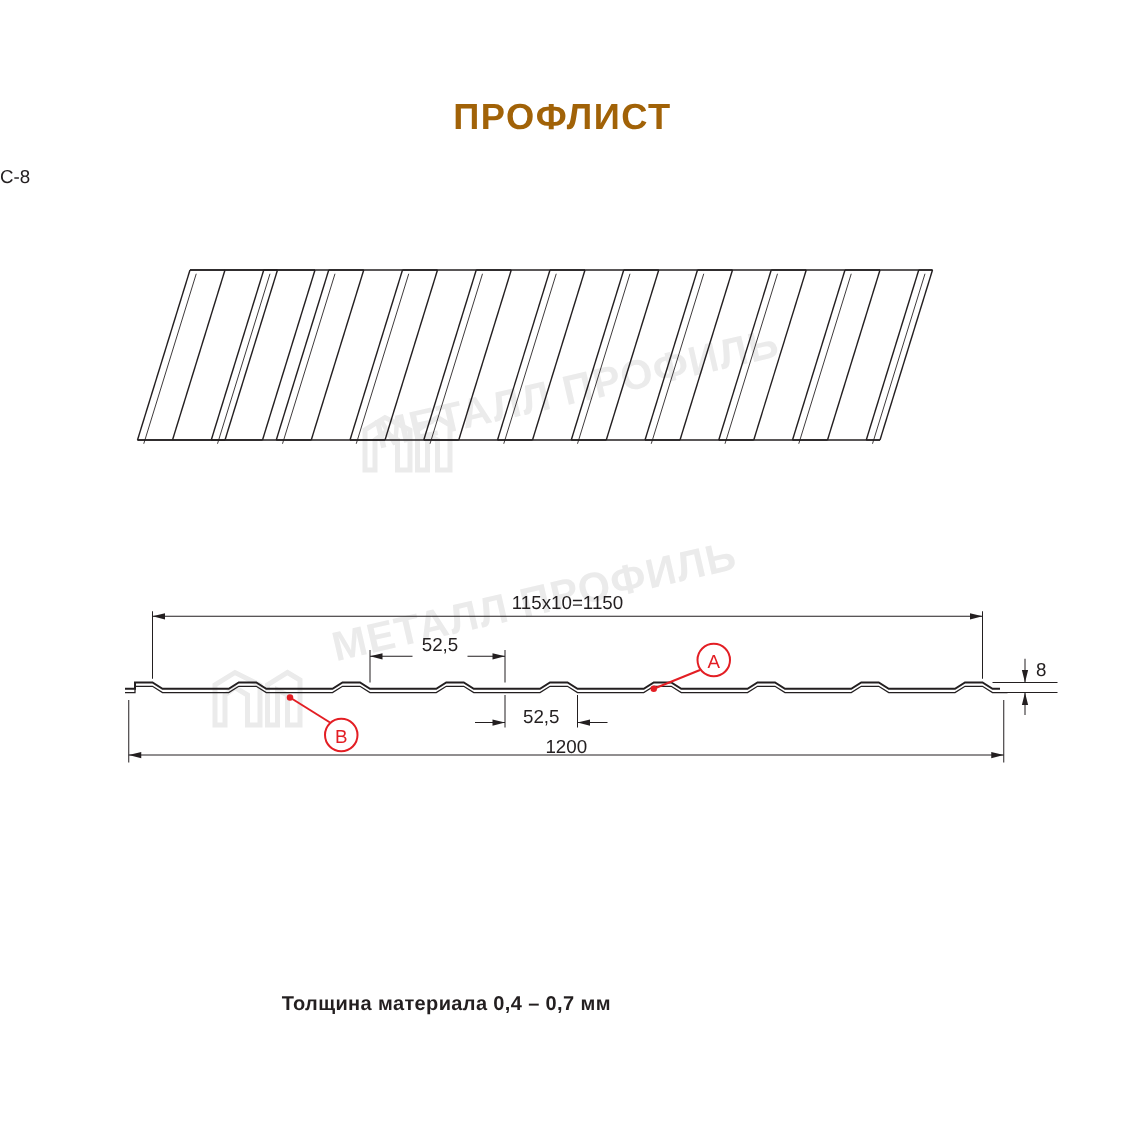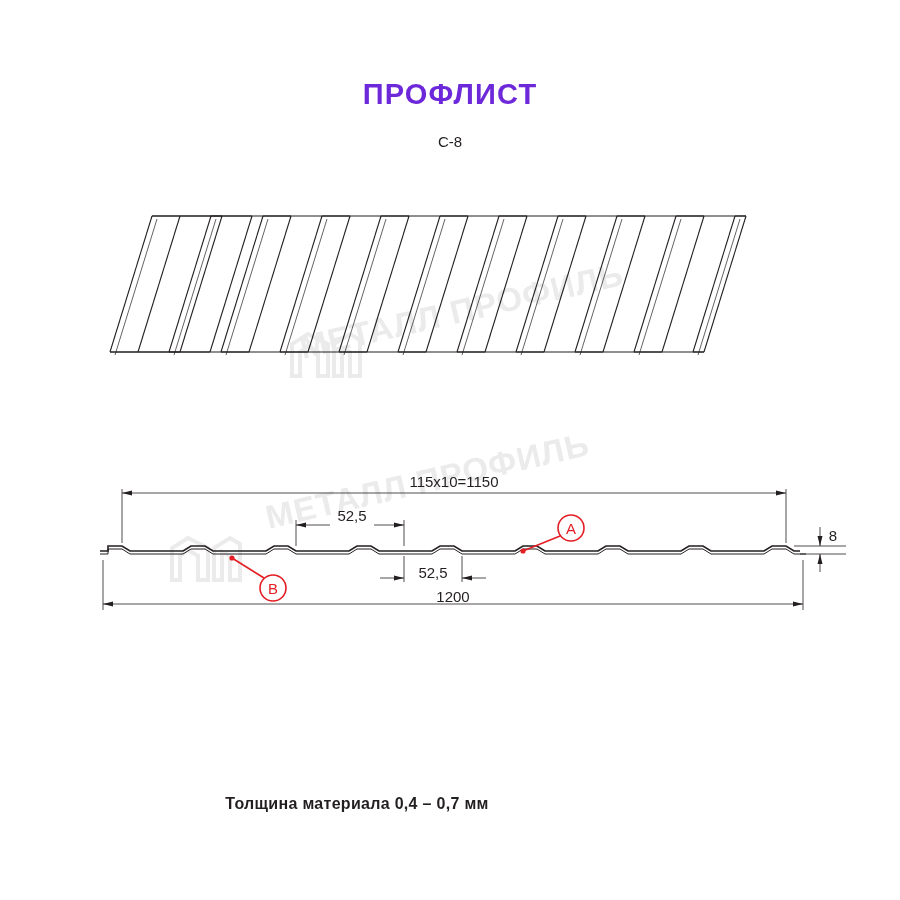--- a/index.html
+++ b/index.html
@@ -21,28 +21,28 @@
   }
   .title {
     position: absolute;
     top: 78px;
     left: 0;
     width: 900px;
     text-align: center;
     font-size: 29px;
     font-weight: bold;
     letter-spacing: 1.2px;
-    color: #6d28d9;
+    color: #a16207;
   }
   .subtitle {
     position: absolute;
     top: 133px;
     left: 0;
     width: 900px;
-    text-align: center;
+    text-align: left;
     font-size: 15px;
     color: #231f20;
   }
   .footnote {
     position: absolute;
     top: 795px;
     left: 0;
     width: 714px;
     text-align: center;
     font-size: 16px;

